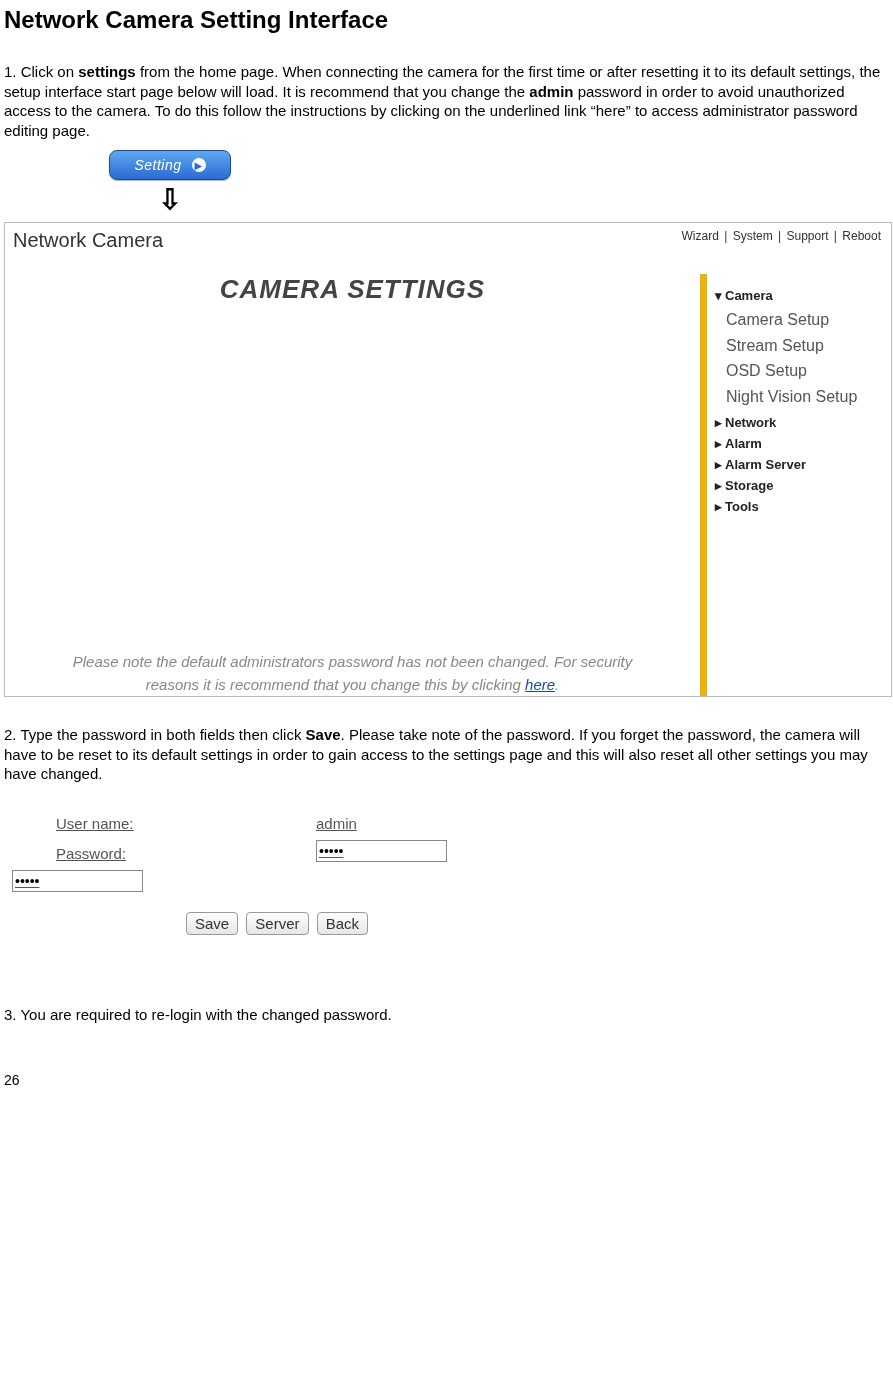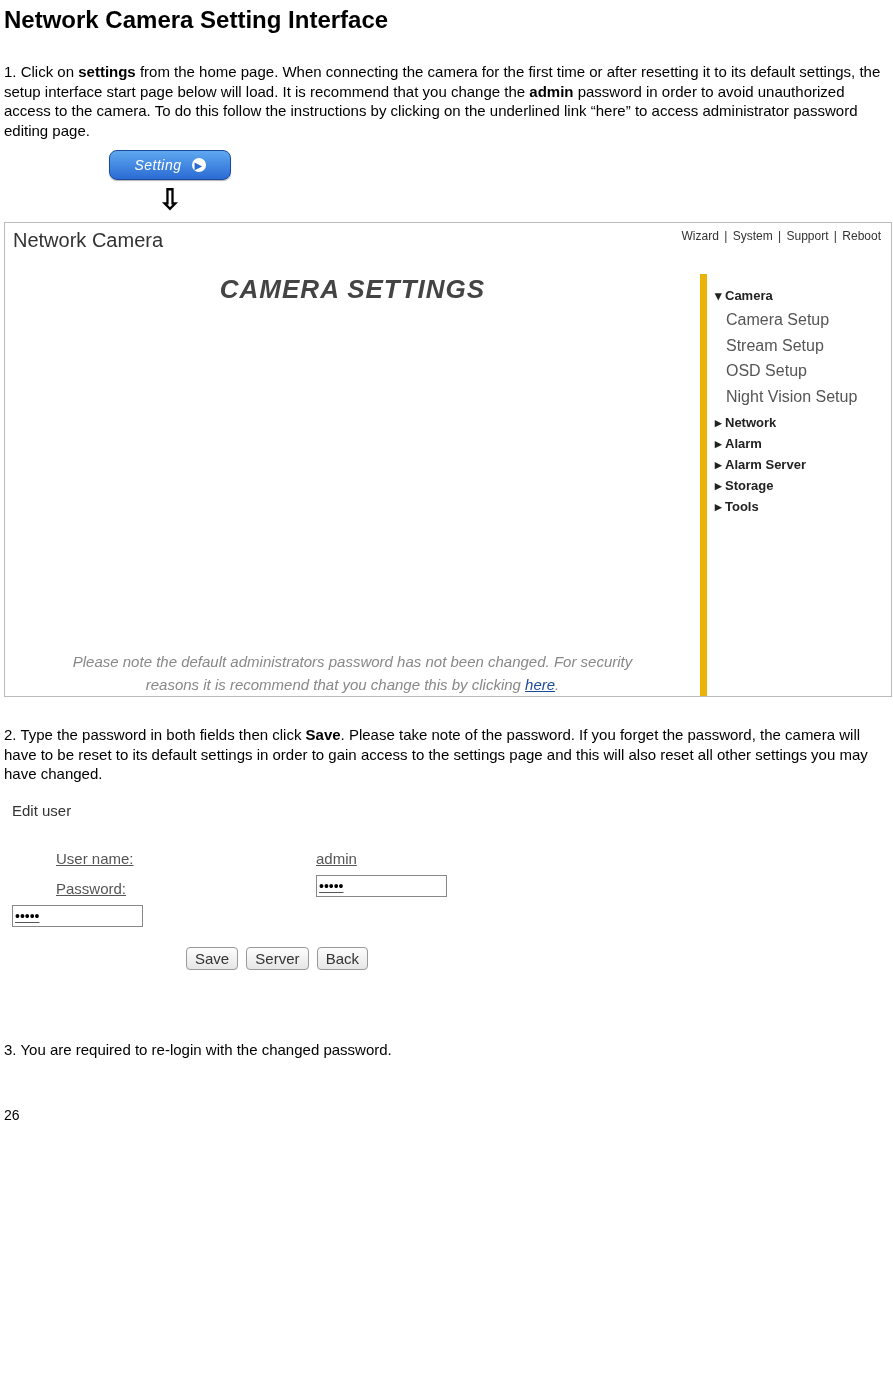--- a/index.html
+++ b/index.html
@@ -167,21 +167,20 @@
       </div>
     </div>
   </div>
 </div>
 
 <p class="instr" style="margin-top:28px;">
   <span>2. Type the password in both fields then click </span><span class="bold">Save</span><span>. Please take note of the password. If you forget the password, the camera will have to be reset to its default settings in order to gain access to the settings page and this will also reset all other settings you may have changed.</span>
 </p>
 
 <div class="edituser">
-  <div class="title">Edit user</div>
   <div class="row">
     <div class="lab">User name:</div>
     <div class="val">admin</div>
   </div>
   <div class="row">
     <div class="lab">Password:</div>
     <input type="password" value="•••••" style="">
   </div>
   <div class="row">
     <input type="password" value="•••••" style="">

